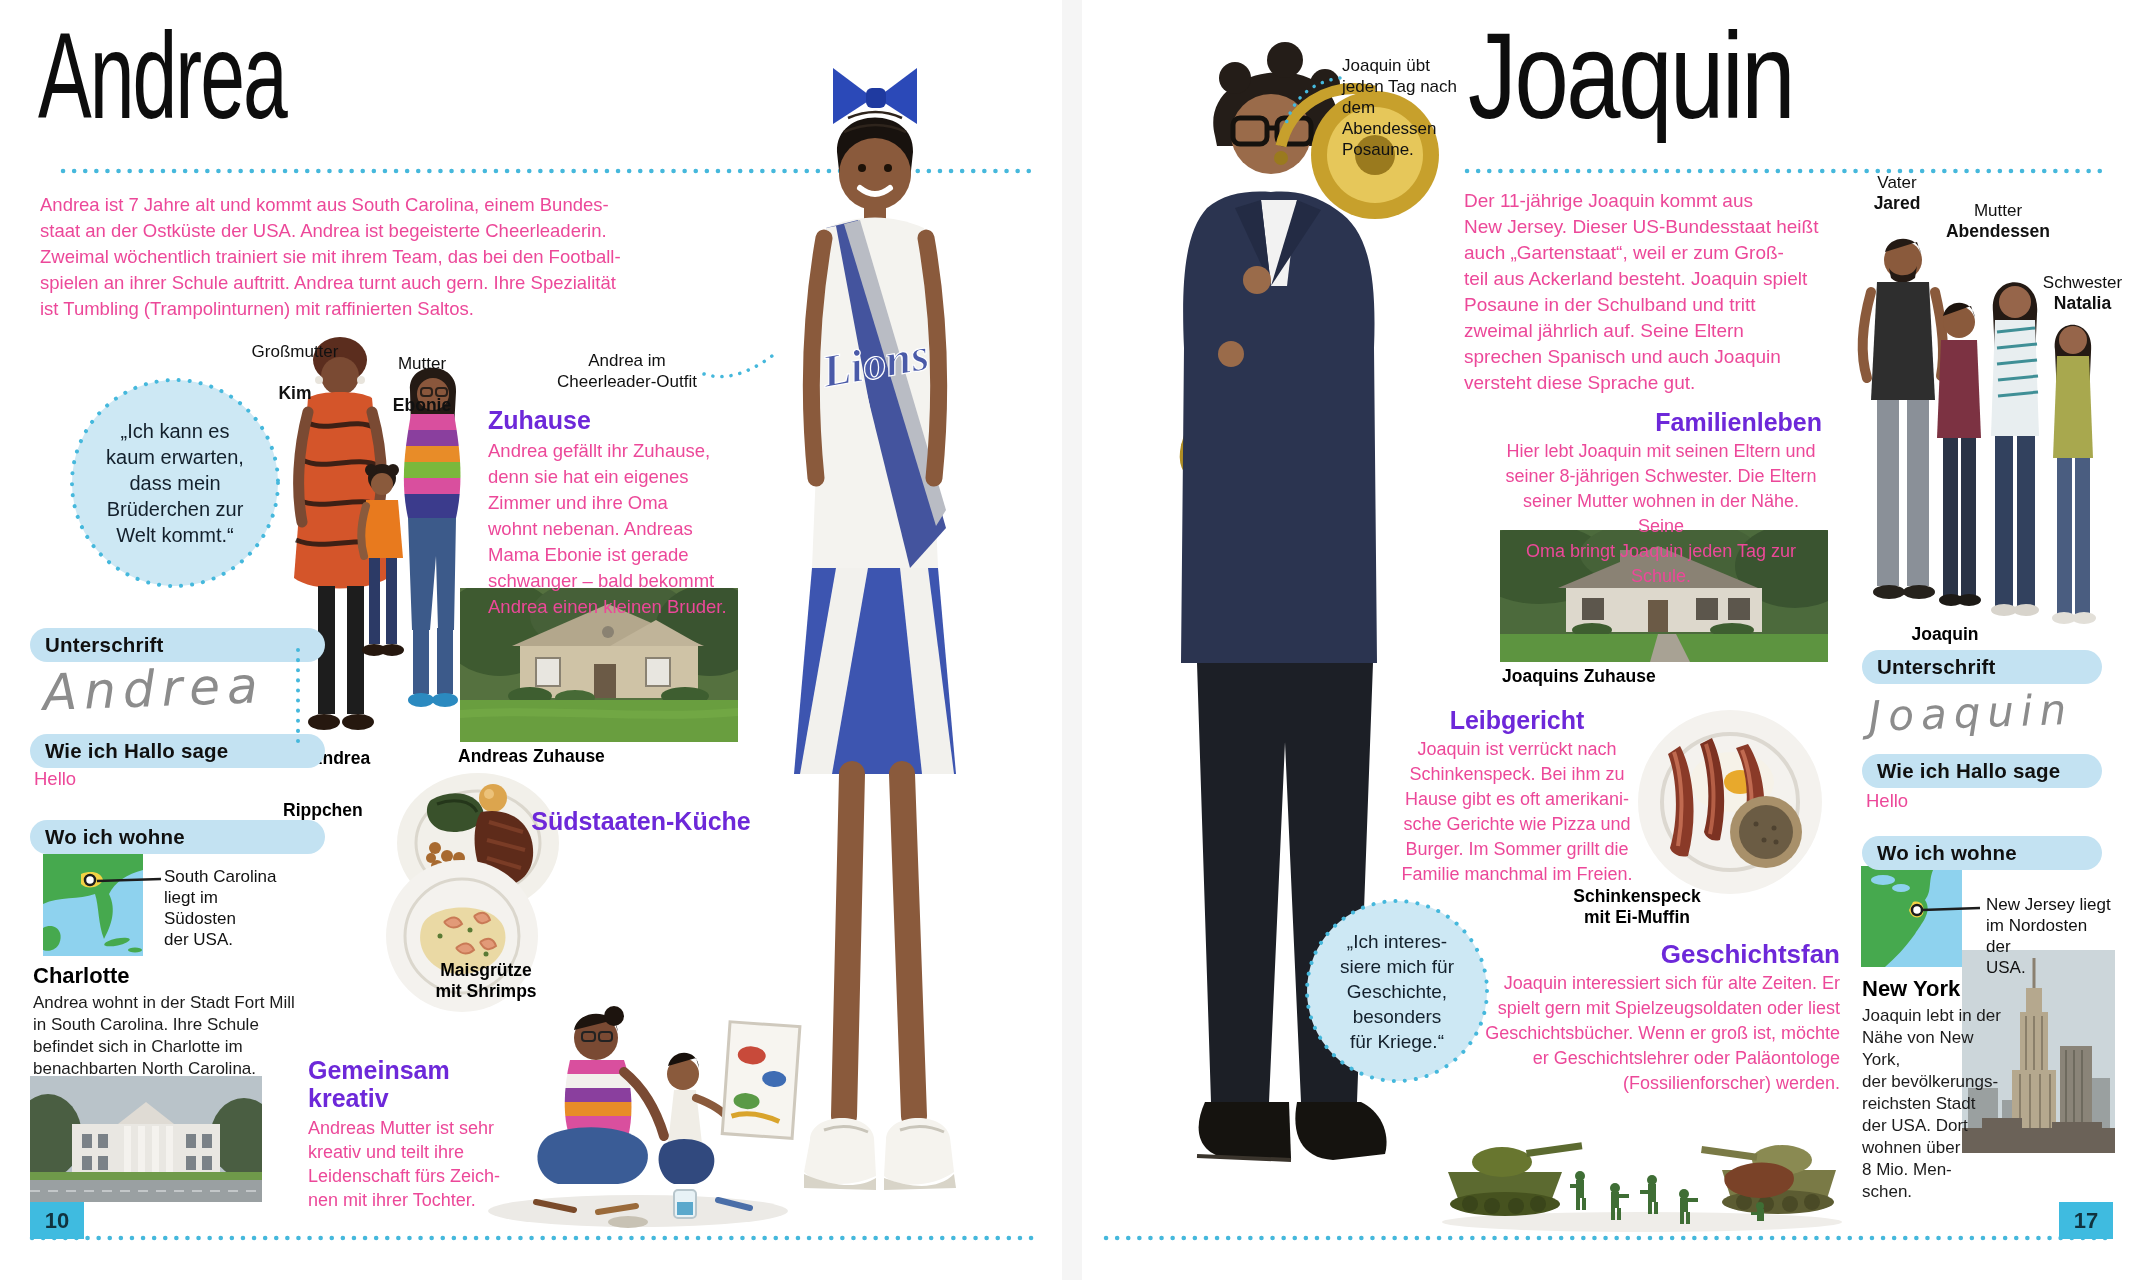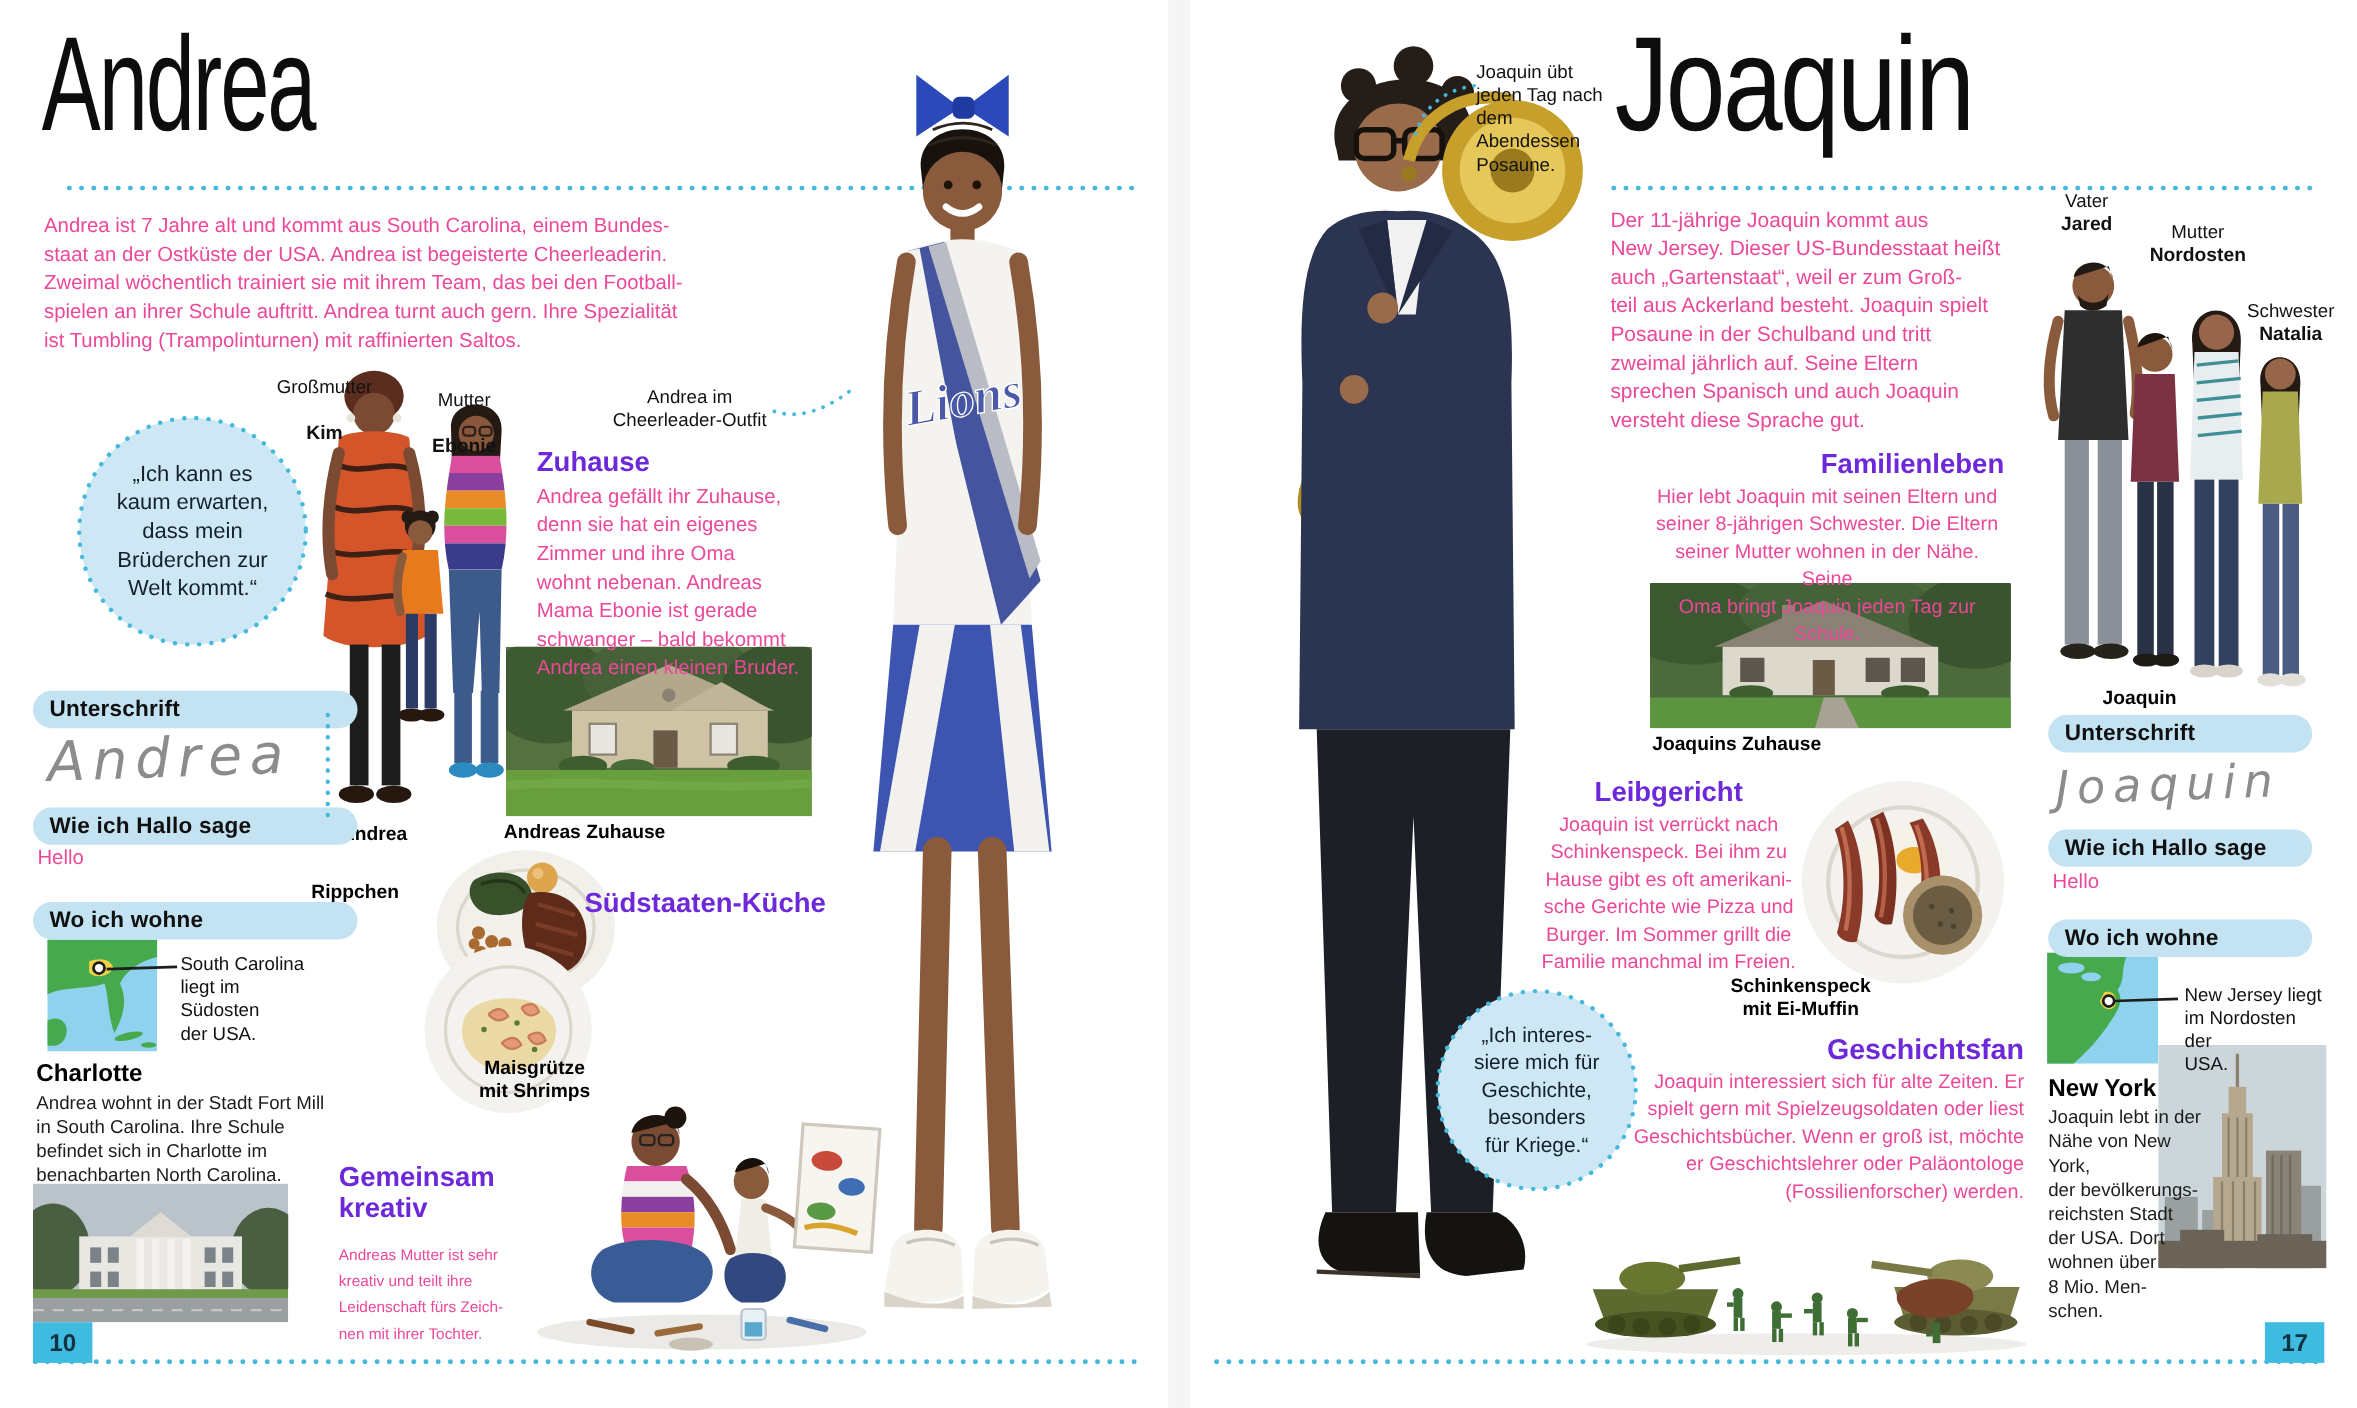--- a/index.html
+++ b/index.html
@@ -207,21 +207,21 @@
   <div class="abs bold-label pre z3" style="left:406px;top:960px;width:160px;text-align:center">Maisgrütze
 mit Shrimps</div>
 
   <div class="abs z3" style="left:498px;top:807px;width:286px;text-align:center">
     <div class="sec-head">Südstaaten-Küche</div>
   </div>
 
   <div class="abs z3" style="left:308px;top:1056px;width:210px">
     <div class="sec-head pre">Gemeinsam
 kreativ</div>
-    <div class="pre body-text" style="margin-top:16px;font-size:14px;line-height:24px">Andreas Mutter ist sehr
+    <div class="pre body-text" style="margin-top:4px;font-size:18px;line-height:24px">Andreas Mutter ist sehr
 kreativ und teilt ihre
 Leidenschaft fürs Zeich-
 nen mit ihrer Tochter.</div>
   </div>
 
   <svg class="abs z2" style="left:478px;top:986px" width="330" height="250" viewBox="0 0 330 250">
     <ellipse cx="160" cy="225" rx="150" ry="16" fill="#eceae6"></ellipse>
     <circle cx="118" cy="52" r="22" fill="#7a4a33"></circle>
     <path d="M96,44 C100,22 138,22 140,46 L136,34 Z" fill="#1d140e"></path>
       <circle cx="136" cy="30" r="10" fill="#1d140e"></circle>
@@ -405,21 +405,21 @@
     <path d="M212,1084 C206,1116 216,1140 248,1142 L300,1136 C306,1114 294,1092 276,1084 Z" fill="#15130f"></path>
     <line x1="112" y1="1138" x2="206" y2="1142" stroke="#3a342c" stroke-width="4"></line>
   </svg>
 
   <div class="abs photo-label z3" style="left:1852px;top:172px;width:90px">
     <span>Vater</span><br>
     <b>Jared</b>
   </div>
   <div class="abs photo-label z3" style="left:1938px;top:200px;width:120px">
     <span>Mutter</span><br>
-    <b>Nordosten</b>
+    <b>Abendessen</b>
   </div>
   <div class="abs photo-label z3" style="left:2030px;top:272px;width:105px">
     <span>Schwester</span><br>
     <b>Natalia</b>
   </div>
 
   <svg class="abs z2" style="left:1845px;top:208px" width="276" height="420" viewBox="0 0 276 420">
     <circle cx="58" cy="52" r="19" fill="#8a5a3c"></circle>
     <path d="M40,44 C44,26 74,26 76,46 L72,34 Z" fill="#241a14"></path>
     <path d="M44,60 C50,70 68,70 72,58 L70,70 C62,76 52,76 46,70 Z" fill="#241a14"></path>

